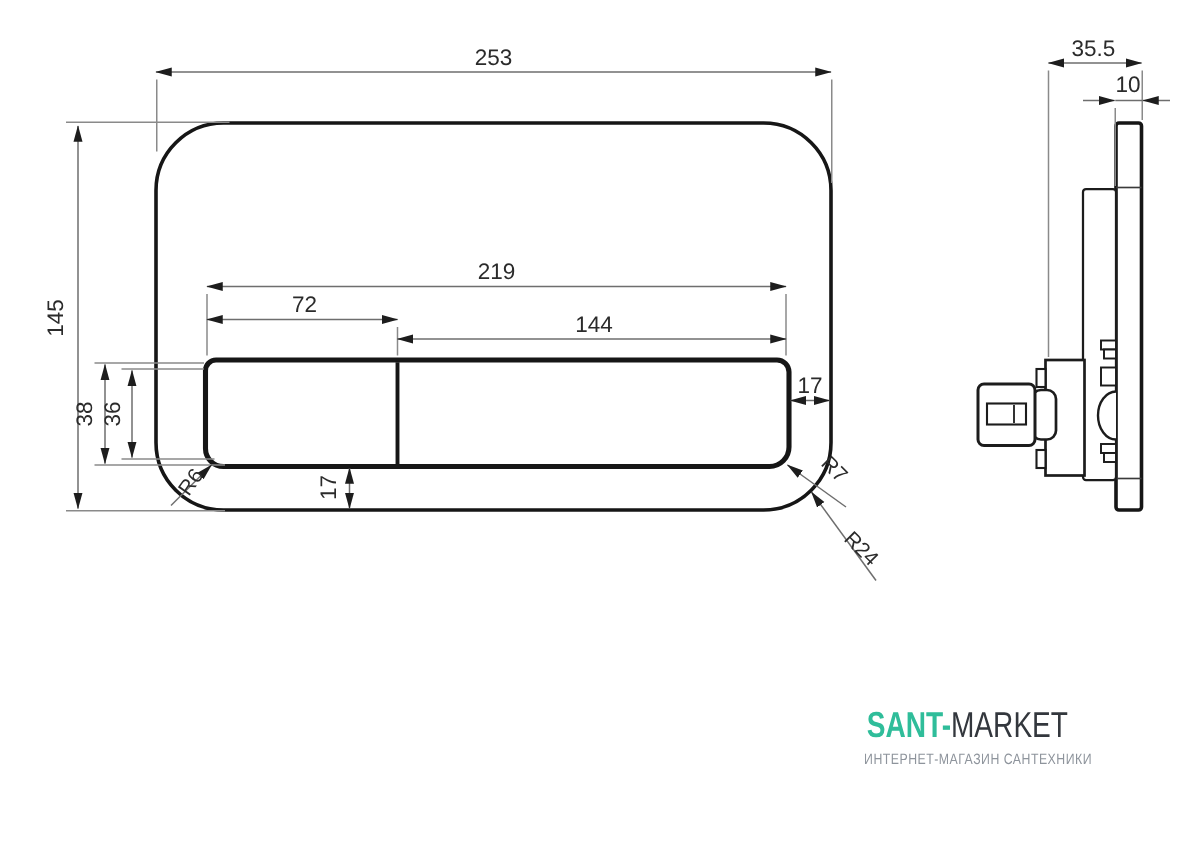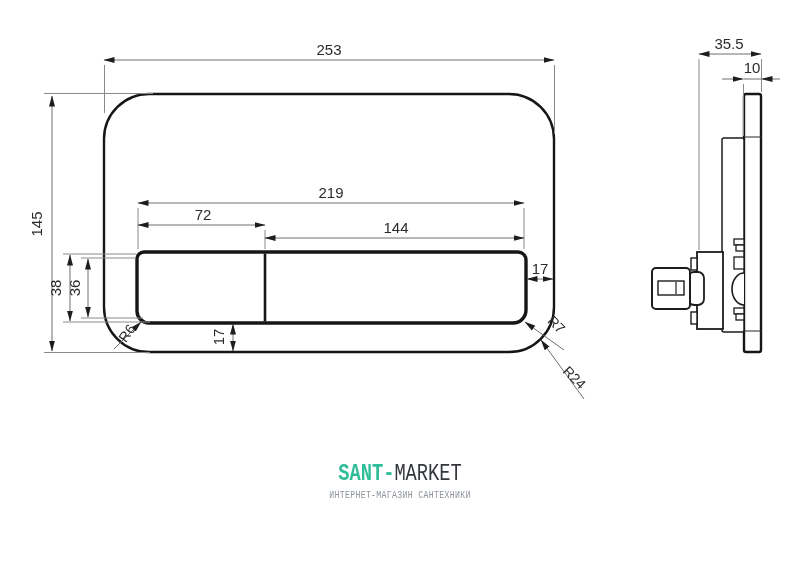--- a/index.html
+++ b/index.html
@@ -1,32 +1,32 @@
 <!DOCTYPE html>
 <html><head>
 <meta charset="utf-8">
 <style>
   html,body{margin:0;padding:0;}
   body{
     width:800px;height:564px;position:relative;background:#ffffff;
     font-family:"Liberation Sans", sans-serif;overflow:hidden;
   }
-  .stage{position:absolute;left:0;top:16px;}
+  .stage{position:absolute;left:0;top:4px;}
   svg text{
     font-family:"Liberation Sans", sans-serif;
     fill:#2b2b2b;
   }
   .dimtxt{font-size:15px;}
   .radtxt{font-size:14px;}
   .outline{stroke:#161616;fill:#ffffff;}
   .thin{stroke:#6e6e6e;stroke-width:1;fill:none;}
   .ext{stroke:#8a8a8a;stroke-width:1;fill:none;}
   .mech{stroke:#1c1c1c;fill:#ffffff;}
   .footer{
-    position:absolute;left:0;right:0;top:460px;text-align:center;font-family:Liberation Mono, monospace;
+    position:absolute;left:0;right:0;top:470px;text-align:right;
   }
   .logo{
     font-size:24px;font-weight:400;letter-spacing:0px;color:#33373d;
     transform:scaleX(0.78);transform-origin:50% 50%;white-space:nowrap;
   }
   .logo .accent{color:#2fbd9a;font-weight:700;}
   .tagline{
     margin-top:3px;font-size:10px;letter-spacing:0.4px;color:#8e949c;
     transform:scaleX(0.82);transform-origin:50% 50%;white-space:nowrap;
   }

